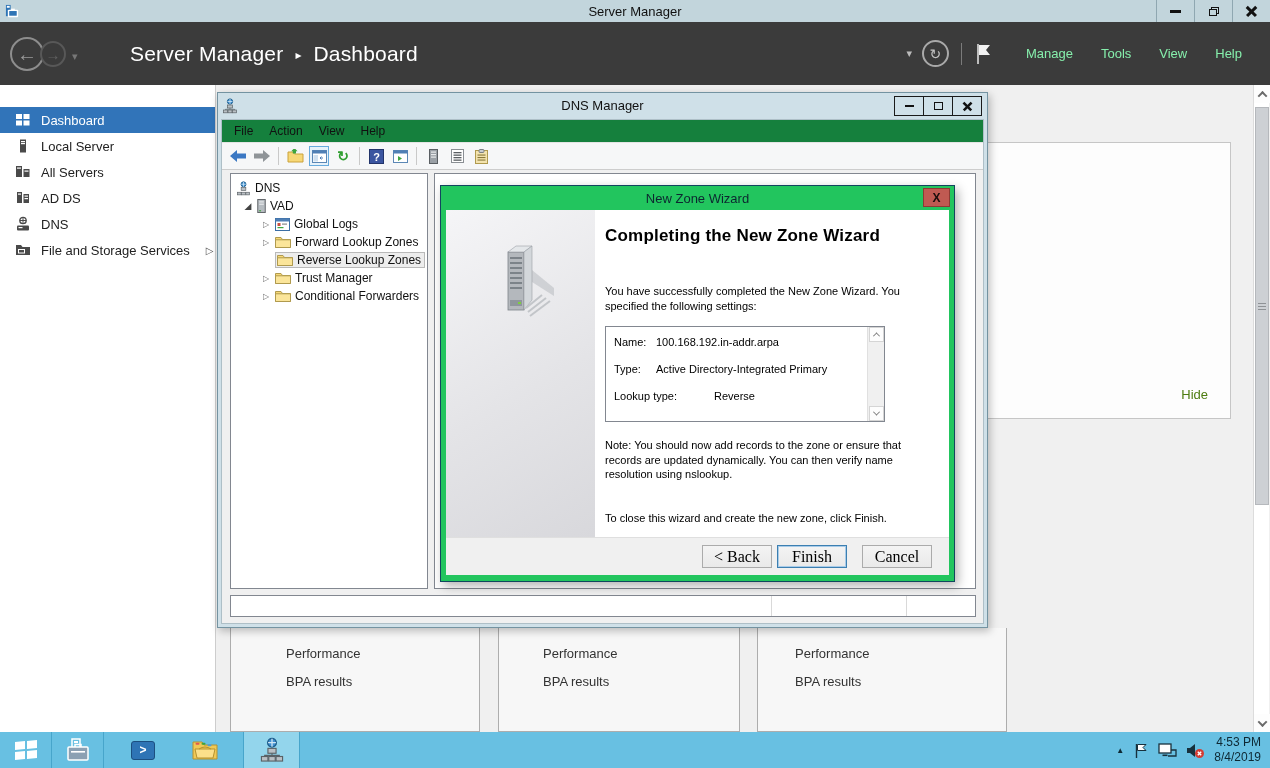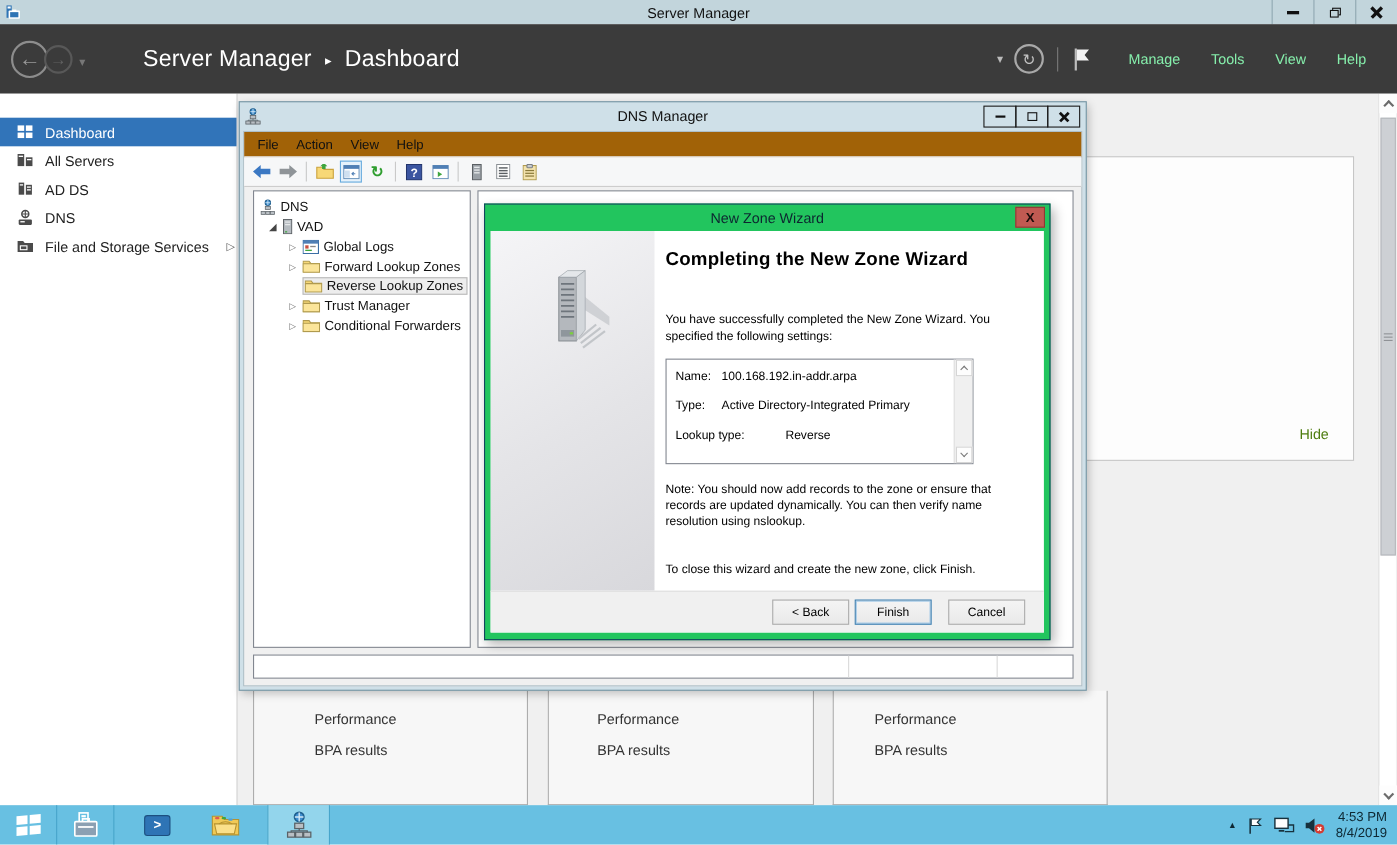--- a/index.html
+++ b/index.html
@@ -65,21 +65,21 @@
   
   .dns-win { position:absolute; left:217px; top:92px; width:771px; height:536px; background:#cfe0e8; border:1px solid #7493a1; z-index:5; box-shadow:2px 3px 8px rgba(0,0,0,.25); }
   .dns-titlebar { height:26px; display:flex; align-items:center; padding:0 4px; }
   .dns-title { position:absolute; left:0; right:0; top:5px; text-align:center; font-size:13px; color:#111; }
   .dns-controls { position:absolute; right:5px; top:3px; display:flex; z-index:2; }
   .dns-ctl { width:30px; height:20px; border:1px solid #1a1a1a; margin-left:-1px; display:flex; align-items:center; justify-content:center; background:transparent; cursor:pointer; }
   .dns-ctl .bar-glyph { width:9px; height:2.5px; }
   .max-box { width:9px; height:8px; border:1.5px solid #111; }
   .dns-ctl .x-glyph { transform:scale(.85); }
   .dns-client { position:absolute; left:3px; right:3px; top:26px; bottom:3px; background:#f0f0f0; border:1px solid #aebfc7; display:flex; flex-direction:column; }
-  .dns-menubar { height:23px; background:#a16207; border-bottom:1px solid #e4e4e4; display:flex; align-items:center; padding-left:4px; }
+  .dns-menubar { height:23px; background:#15803d; border-bottom:1px solid #e4e4e4; display:flex; align-items:center; padding-left:4px; }
   .dns-menu-item { font-size:12px; color:#111; padding:0 8px; cursor:pointer; }
   .dns-toolbar { height:27px; background:#f6f7f8; border-bottom:1px solid #cdcdcd; display:flex; align-items:center; padding-left:6px; gap:4px; }
   .tb-ico { width:20px; height:20px; display:flex; align-items:center; justify-content:center; cursor:pointer; }
   .tb-sep { width:1px; height:18px; background:#c9c9c9; margin:0 2px; }
   .tb-active { border:1px solid #66aadd; background:#e6f2fb; }
   .tb-refresh { color:#2f9e2f; font-weight:bold; font-size:14px; }
   .dns-panes { flex:1; position:relative; }
   .tree-pane { position:absolute; left:8px; top:3px; width:198px; bottom:3px; background:#fff; border:1px solid #828790; padding-top:5px; font-size:12px; color:#111; overflow:hidden; }
   .results-pane { position:absolute; left:212px; right:7px; top:3px; bottom:3px; background:#fff; border:1px solid #828790; }
   .tree-row { height:18px; display:flex; align-items:center; gap:4px; cursor:pointer; white-space:nowrap; }
@@ -104,21 +104,21 @@
   .settings-box { margin-top:13px; width:280px; height:96px; border:1px solid #828790; display:flex; }
   .set-rows { flex:1; padding:9px 0 0 8px; }
   .set-row { display:flex; font-size:11px; margin-bottom:15px; white-space:nowrap; }
   .set-row .lbl { display:inline-block; min-width:42px; }
   .set-row:nth-child(3) .lbl { min-width:100px; }
   .box-scroll { width:17px; background:#f0f0f0; border-left:1px solid #e0e0e0; position:relative; }
   .bs-btn { position:absolute; left:1px; width:15px; height:15px; background:#fdfdfd; border:1px solid #d5d5d5; display:flex; align-items:center; justify-content:center; cursor:pointer; }
   .wiz-note { margin-top:16px; }
   .wiz-hint { margin-top:29px; width:330px; }
   .wiz-buttons { height:38px; background:#f0f0f0; border-top:1px solid #dfdfdf; display:flex; align-items:center; justify-content:flex-end; padding-right:17px; }
-  .btn { width:70px; height:23px; font-family:Liberation Sans, sans-serif; font-size:11px; color:#000; background:linear-gradient(#f4f4f4,#e9e9e9); border:1px solid #ababab; cursor:pointer; }
+  .btn { width:70px; height:23px; font-family:Liberation Serif, serif; font-size:16px; color:#000; background:linear-gradient(#f4f4f4,#e9e9e9); border:1px solid #ababab; cursor:pointer; }
   .btn-finish { border:1px solid #3c7fb1; box-shadow:0 0 0 1px #a8cbe8 inset; margin-left:5px; margin-right:15px; }
 
   
   .taskbar { position:absolute; left:0; bottom:0; width:1270px; height:36px; background:#68c0e2; z-index:40; display:flex; align-items:stretch; }
   .tk-btn { width:52px; display:flex; align-items:center; justify-content:center; cursor:pointer; }
   .tk-sep-r { border-right:1px solid #47a5cb; }
   .tk-active { background:#93d5ec; border-left:1px solid #47a5cb; border-right:1px solid #47a5cb; width:57px; }
   .win-logo { display:grid; grid-template-columns:10px 10px; grid-template-rows:8px 8px; gap:2px; transform:skewY(-5deg); }
   .win-logo i { background:#fff; }
   .ps-ico { width:24px; height:19px; background:#2e74b5; border:1px solid #1c4f80; border-radius:3px; color:#fff; font-size:12px; font-weight:bold; display:flex; align-items:center; justify-content:center; }
@@ -195,20 +195,30 @@
       <div class="side-item selected">
         <svg width="16" height="16" viewBox="0 0 16 16">
             <g fill="#fff">
               <rect x="1" y="2" width="6" height="5"></rect>
               <rect x="8.5" y="2" width="6" height="5"></rect>
               <rect x="1" y="8.5" width="6" height="5"></rect>
               <rect x="8.5" y="8.5" width="6" height="5"></rect>
             </g>
           </svg>
         <span>Dashboard</span>
+      </div>
+      <div class="side-item">
+        <svg width="16" height="16" viewBox="0 0 16 16">
+            <g fill="#4a4a4a">
+              <rect x="5" y="1.5" width="6" height="13"></rect>
+              <rect x="6" y="3" width="4" height="1.2" fill="#fff"></rect>
+              <rect x="6" y="5" width="4" height="1.2" fill="#fff"></rect>
+            </g>
+          </svg>
+        <span>Local Server</span>
       </div>
       <div class="side-item">
         <svg width="16" height="16" viewBox="0 0 16 16">
             <g fill="#4a4a4a">
               <rect x="1" y="2" width="6" height="11"></rect>
               <rect x="2" y="3.5" width="4" height="1.2" fill="#fff"></rect>
               <rect x="8.5" y="5" width="6" height="8"></rect>
               <rect x="9.5" y="6.5" width="4" height="1.2" fill="#fff"></rect>
             </g>
           </svg>

